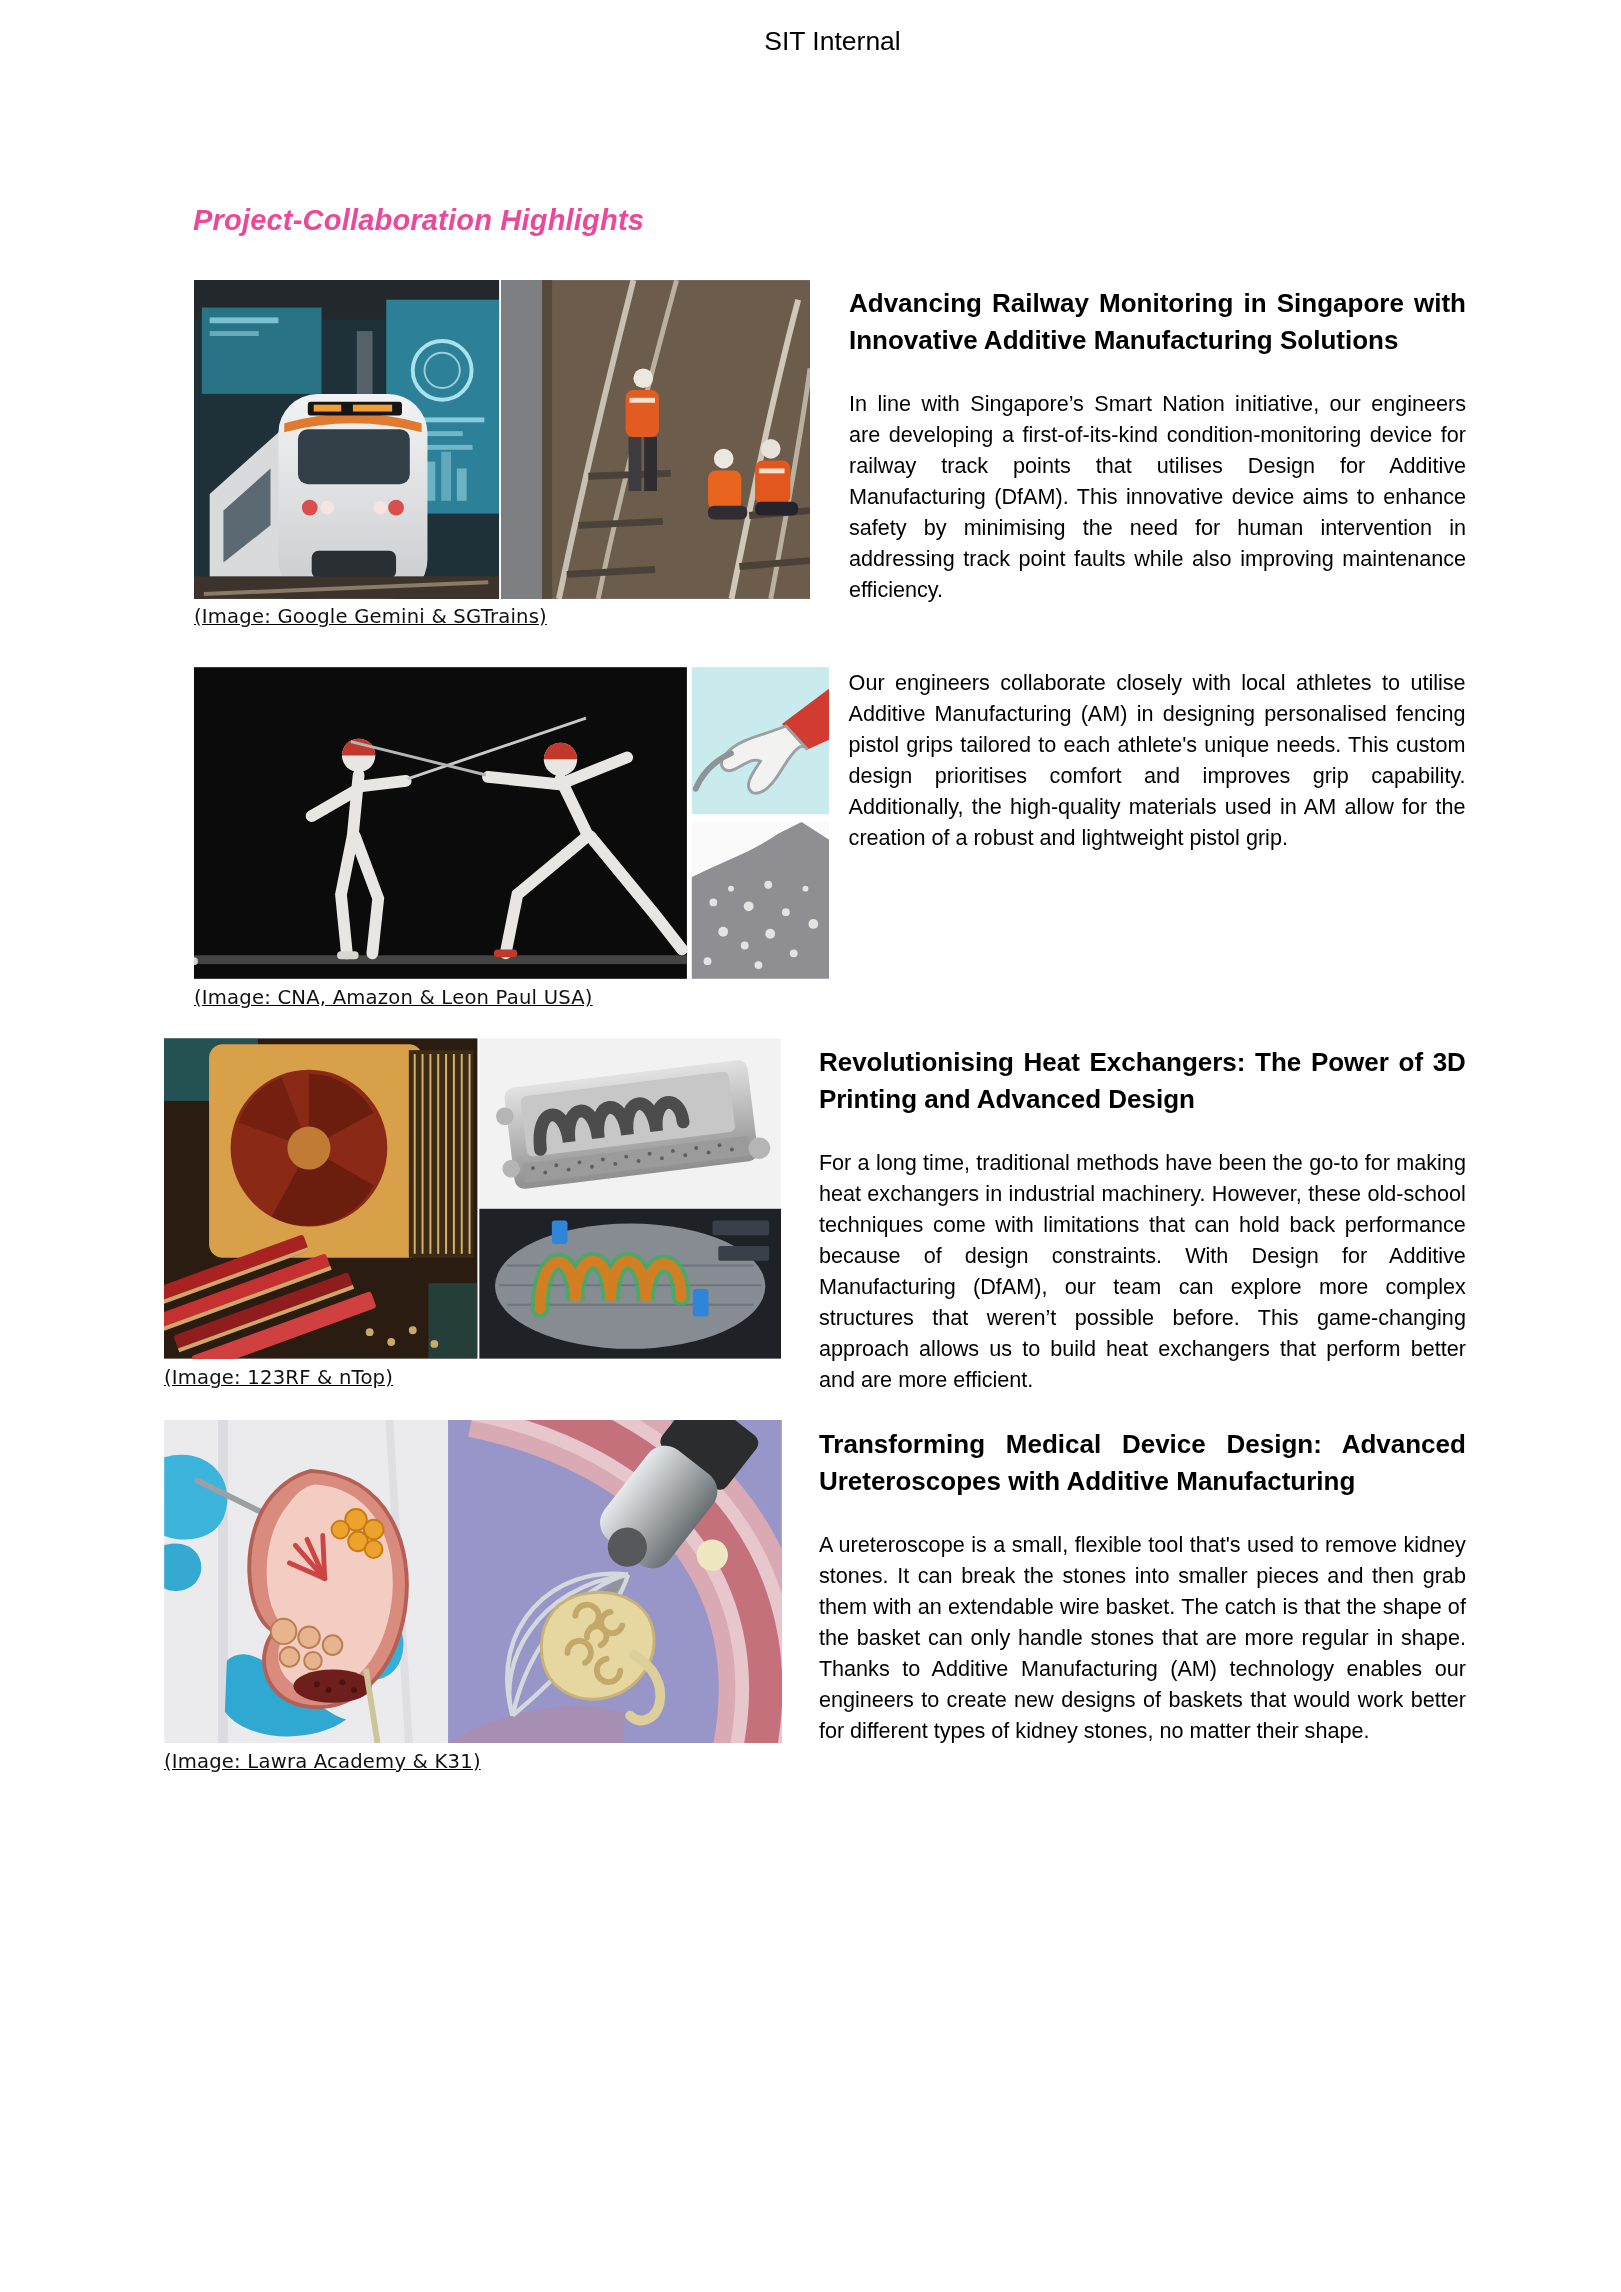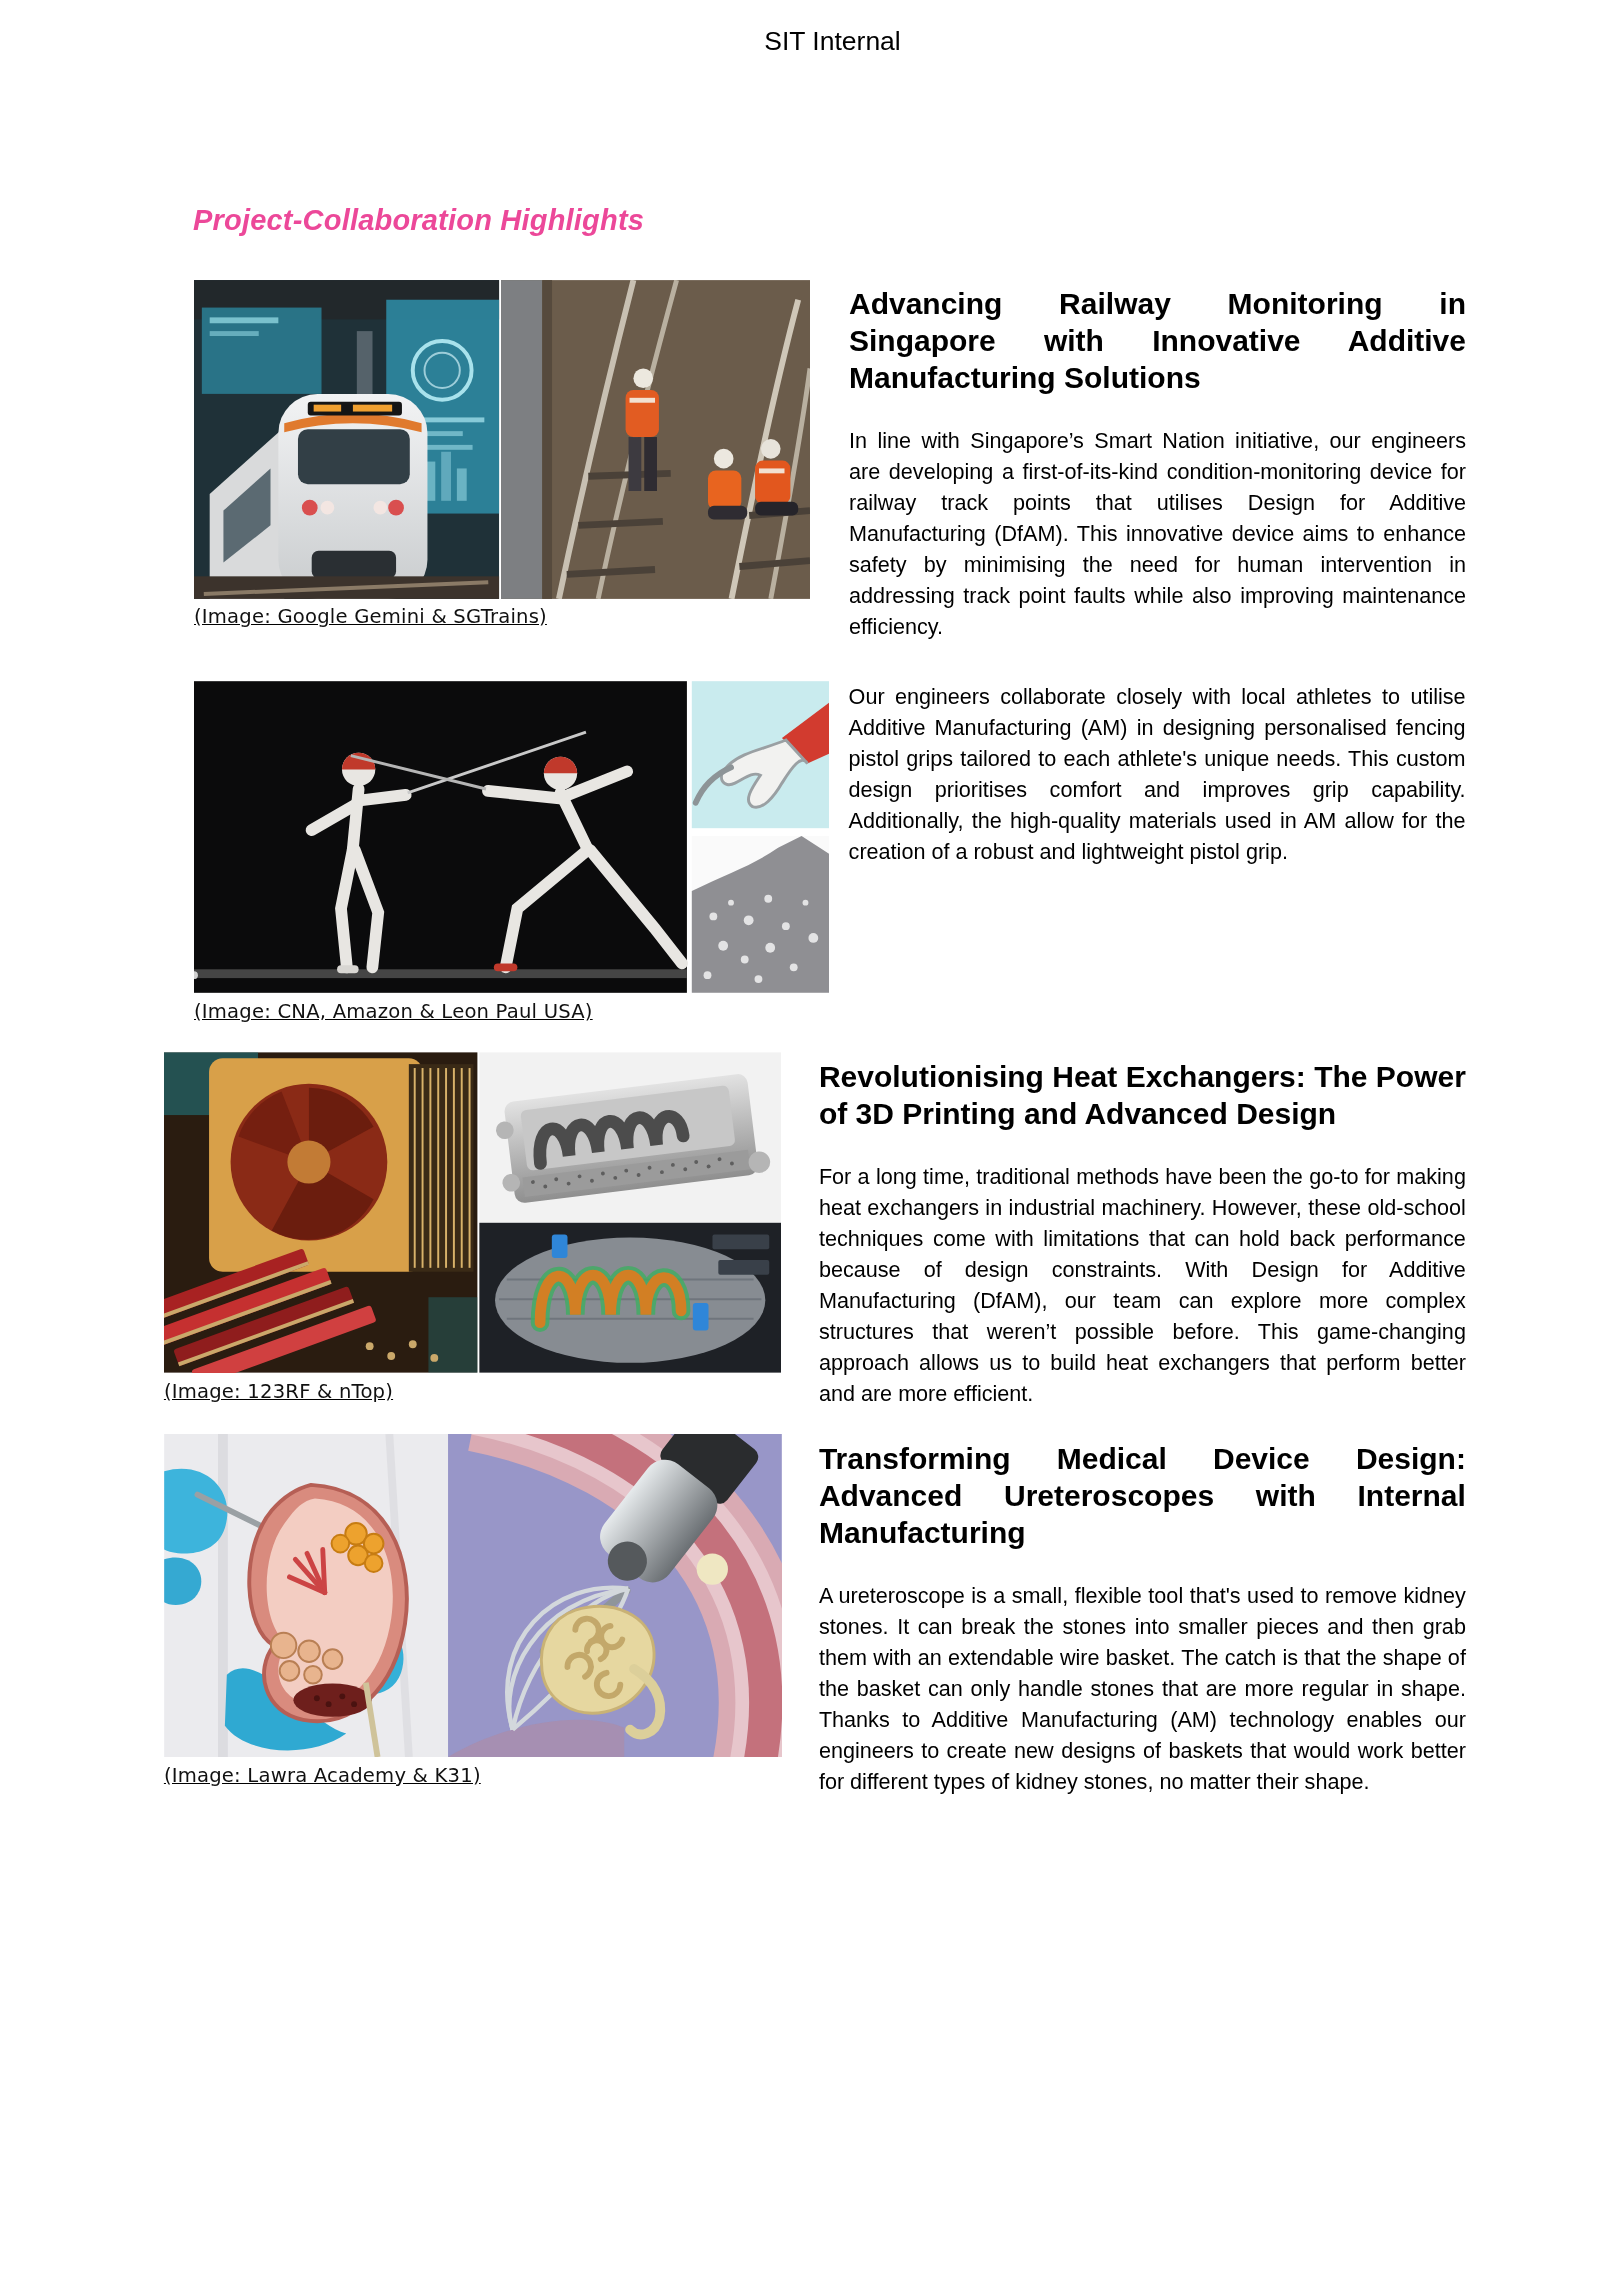--- a/index.html
+++ b/index.html
@@ -26,21 +26,21 @@
   .s2{margin-top:39px;}.s2 .figure-col{margin-left:37px;width:635px;margin-right:19.6px;} .s2 .text-col{width:617px;}
   .s3{margin-top:29px;}.s3 .figure-col{margin-left:6.9px;width:617px;margin-right:38px;}  .s3 .text-col{width:647px;}
   .s4{margin-top:24.5px;}.s4 .figure-col{margin-left:6.9px;width:618px;margin-right:37px;}  .s4 .text-col{width:647px;}
   figure{margin:0;padding:0;}
   figure svg{display:block;}
   .caption{
     font-family:"DejaVu Sans",sans-serif;font-size:19.6px;color:#111;
     margin-top:6.9px;letter-spacing:0.2px;
   }
   .sec-title{
-    margin:5.9px 0 29px 0;font-size:30px;font-weight:bold;line-height:37px;
+    margin:5.9px 0 29px 0;font-size:26px;font-weight:bold;line-height:37px;
     text-align:justify;text-align-last:left;color:#000;
   }
   .sec-body{
     margin:0;font-size:21.6px;line-height:31px;text-align:justify;text-align-last:left;color:#000;
   }
 </style>
 </head>
 <body>
 
 <div class="page-header">SIT Internal</div>
@@ -381,19 +381,19 @@
             <path d="M412,238 a12,12 0 1 1 18,10"></path>
             <path d="M452,244 a12,12 0 1 0 14,12"></path>
             <path d="M432,222 a10,10 0 1 1 14,8"></path>
           </g>
           <path d="M480,240 C500,252 510,270 506,290 C502,306 486,312 476,302" fill="none" stroke="#dccf9a" stroke-width="10" stroke-linecap="round"></path>
         </svg>
       </figure>
       <div class="caption">(Image: Lawra Academy &amp; K31)</div>
     </div>
     <div class="text-col">
-      <h2 class="sec-title">Transforming Medical Device Design: Advanced Ureteroscopes with Internal Manufacturing</h2>
+      <h2 class="sec-title">Transforming Medical Device Design: Advanced Ureteroscopes with Additive Manufacturing</h2>
       <p class="sec-body">A ureteroscope is a small, flexible tool that's used to remove kidney stones. It can break the stones into smaller pieces and then grab them with an extendable wire basket. The catch is that the shape of the basket can only handle stones that are more regular in shape. Thanks to Additive Manufacturing (AM) technology enables our engineers to create new designs of baskets that would work better for different types of kidney stones, no matter their shape.</p>
     </div>
   </div>
 
 </div>
 
 
 </body></html>

